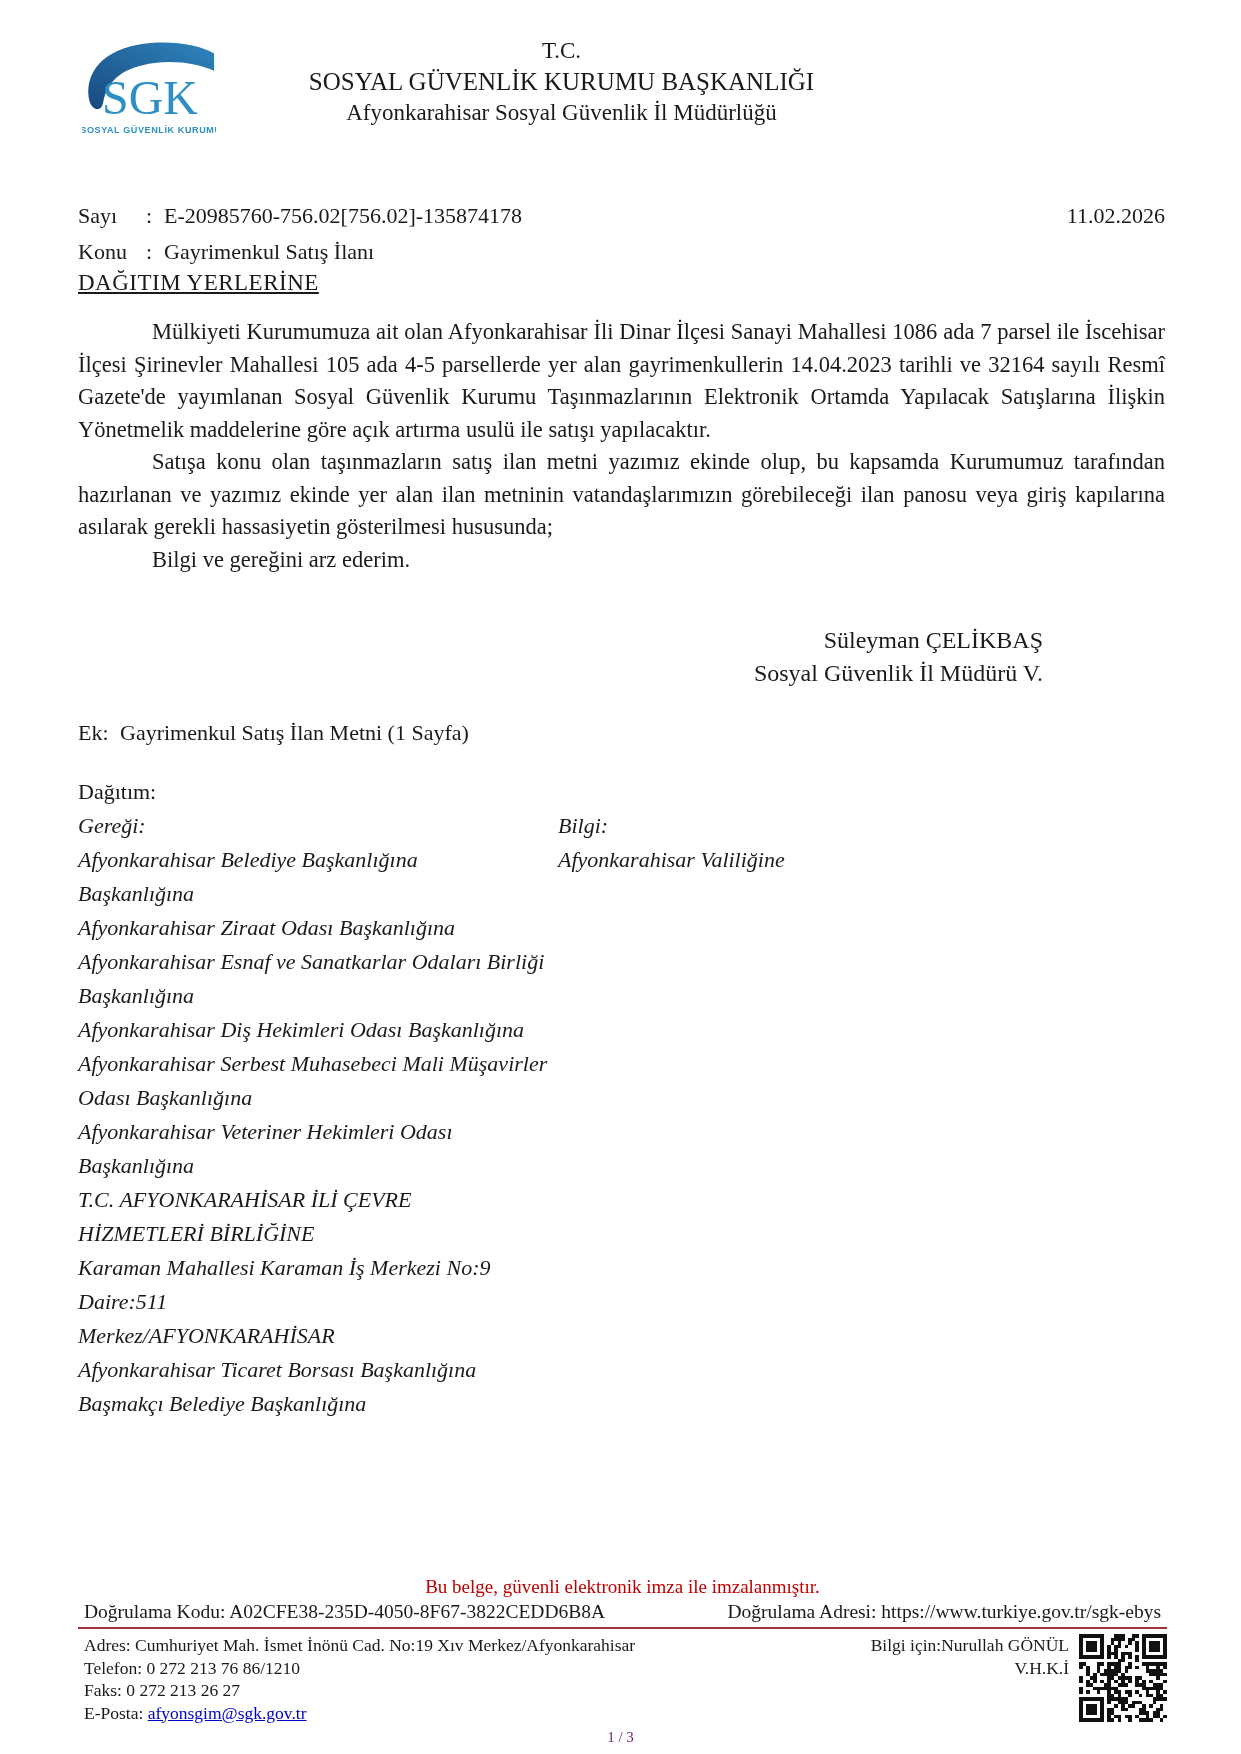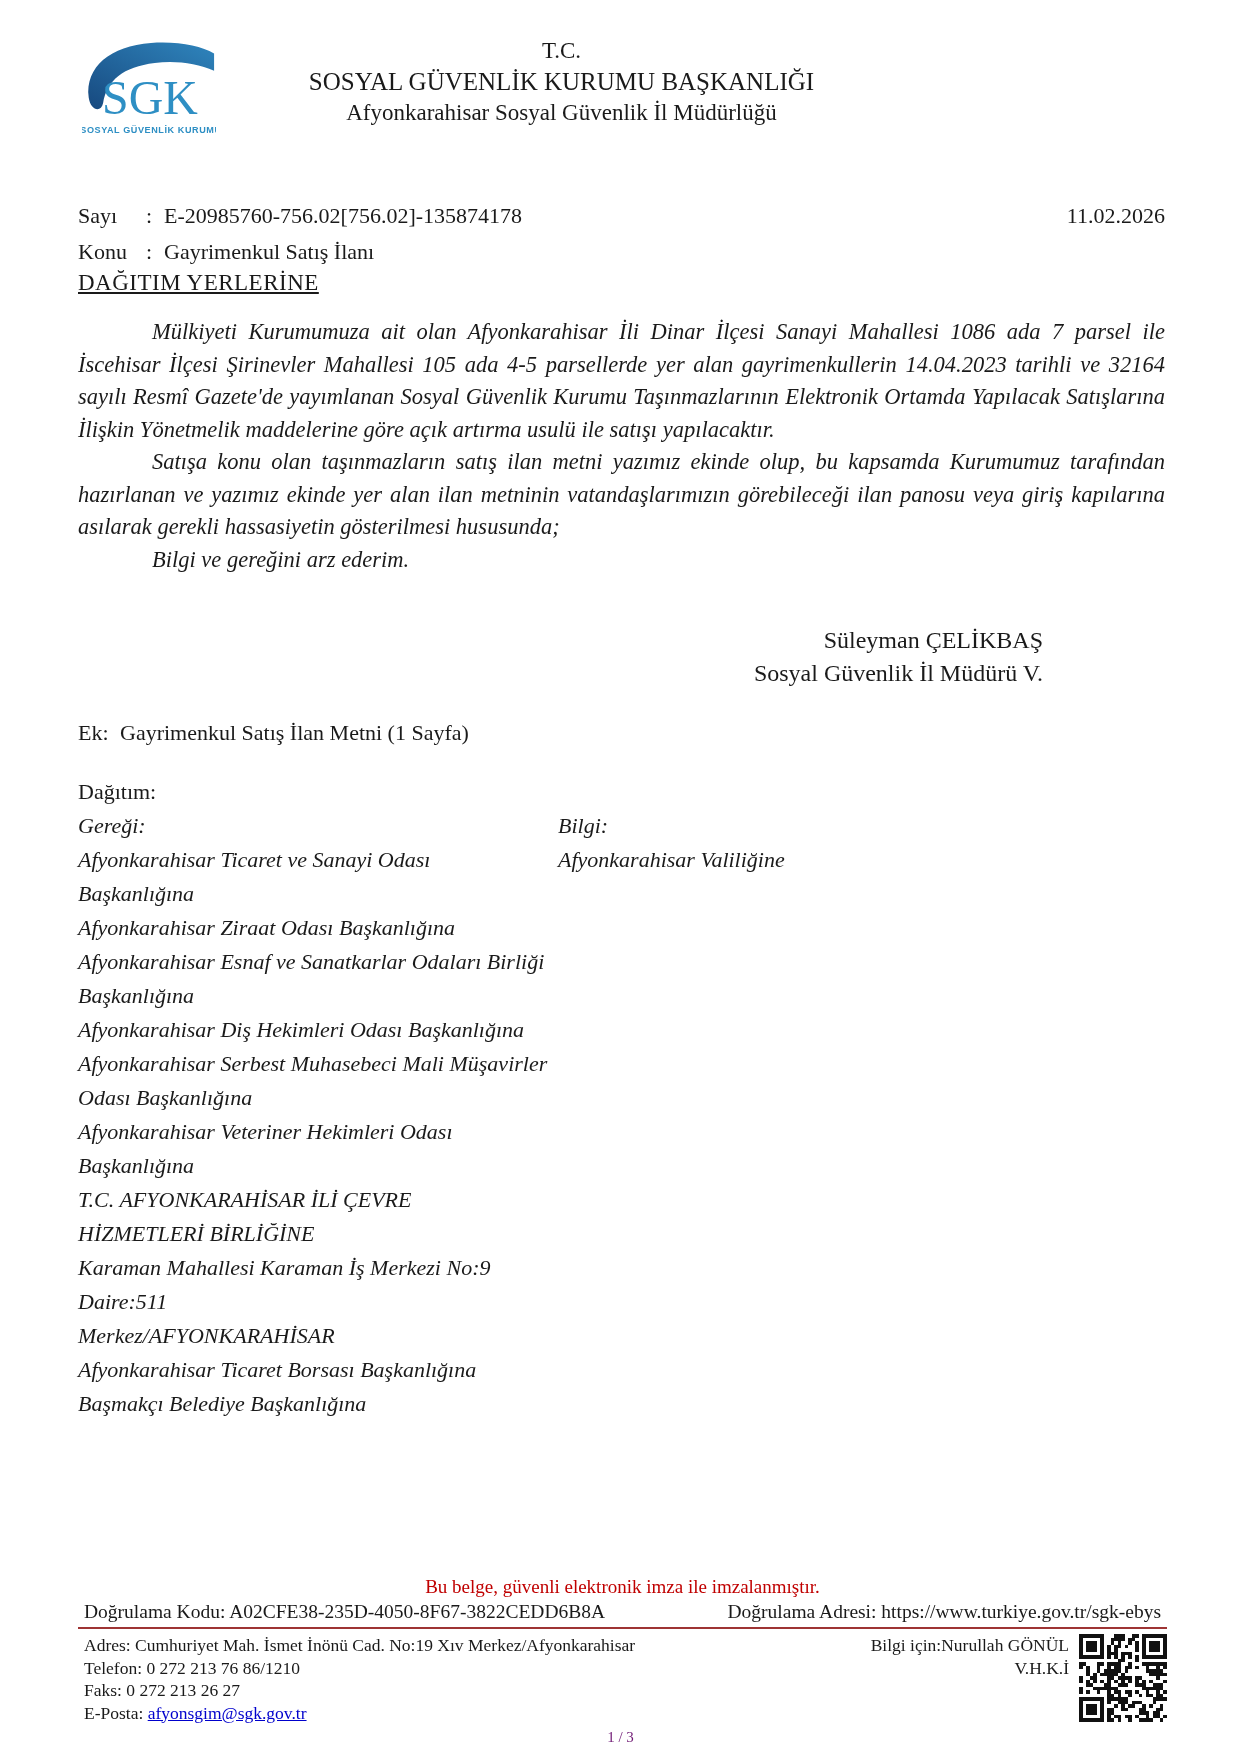--- a/index.html
+++ b/index.html
@@ -34,21 +34,21 @@
   
   .meta{margin-top:58px;font-size:22px;}
   .meta-row{display:flex;line-height:36px;}
   .meta-label{width:68px;}
   .meta-colon{width:18px;}
   .meta-date{margin-left:auto;}
 
   
   .recipient-heading{text-align:left;padding-right:120px;font-size:23px;letter-spacing:.5px;text-decoration:underline;}
   .body-text{margin-top:20px;font-size:22.5px;line-height:32.5px;}
-  .body-text p{margin:0;text-indent:74px;text-align:justify;font-style:italic;}
+  .body-text p{margin:0;text-indent:74px;text-align:justify;}
   .body-text p.closing{text-align:left;}
 
   
   .signature{margin:48px 122px 0 auto;width:310px;text-align:right;font-size:24px;line-height:33px;}
 
   
   .attachment{margin-top:26px;font-size:22px;display:flex;line-height:33px;}
   .attachment .att-label{width:42px;}
   .distribution{margin-top:26px;font-size:22px;line-height:34px;}
   .dist-columns{display:flex;font-style:italic;}
@@ -125,21 +125,21 @@
     <div class="attachment">
       <span class="att-label">Ek:</span>
       <span>Gayrimenkul Satış İlan Metni (1 Sayfa)</span>
     </div>
 
     <div class="distribution">
       <div>Dağıtım:</div>
       <div class="dist-columns">
         <div class="dist-left">
           <div>Gereği:</div>
-          <div>Afyonkarahisar Ticaret ve Sanayi Odası</div>
+          <div>Afyonkarahisar Belediye Başkanlığına</div>
           <div>Başkanlığına</div>
           <div>Afyonkarahisar Ziraat Odası Başkanlığına</div>
           <div>Afyonkarahisar Esnaf ve Sanatkarlar Odaları Birliği</div>
           <div>Başkanlığına</div>
           <div>Afyonkarahisar Diş Hekimleri Odası Başkanlığına</div>
           <div>Afyonkarahisar Serbest Muhasebeci Mali Müşavirler</div>
           <div>Odası Başkanlığına</div>
           <div>Afyonkarahisar Veteriner Hekimleri Odası</div>
           <div>Başkanlığına</div>
           <div>T.C. AFYONKARAHİSAR İLİ ÇEVRE</div>

